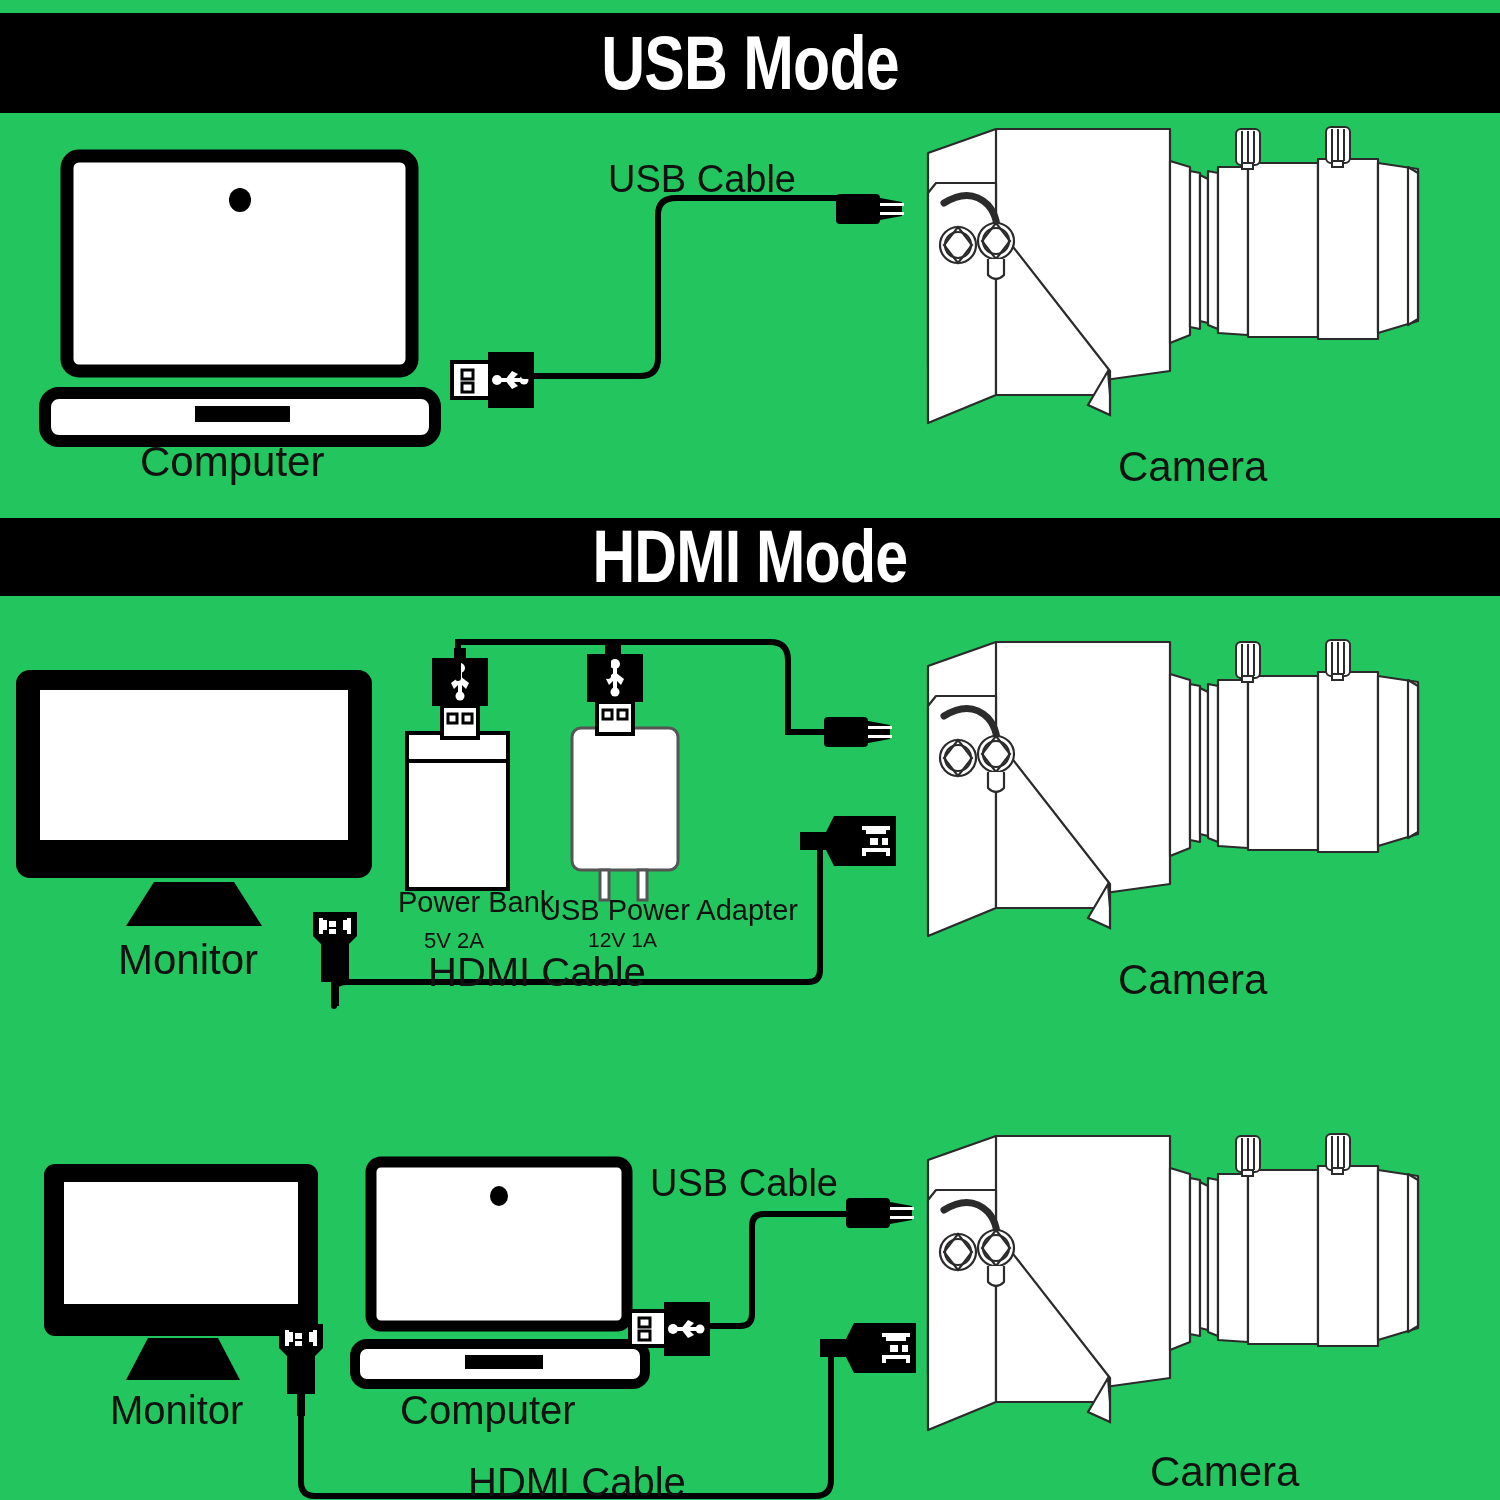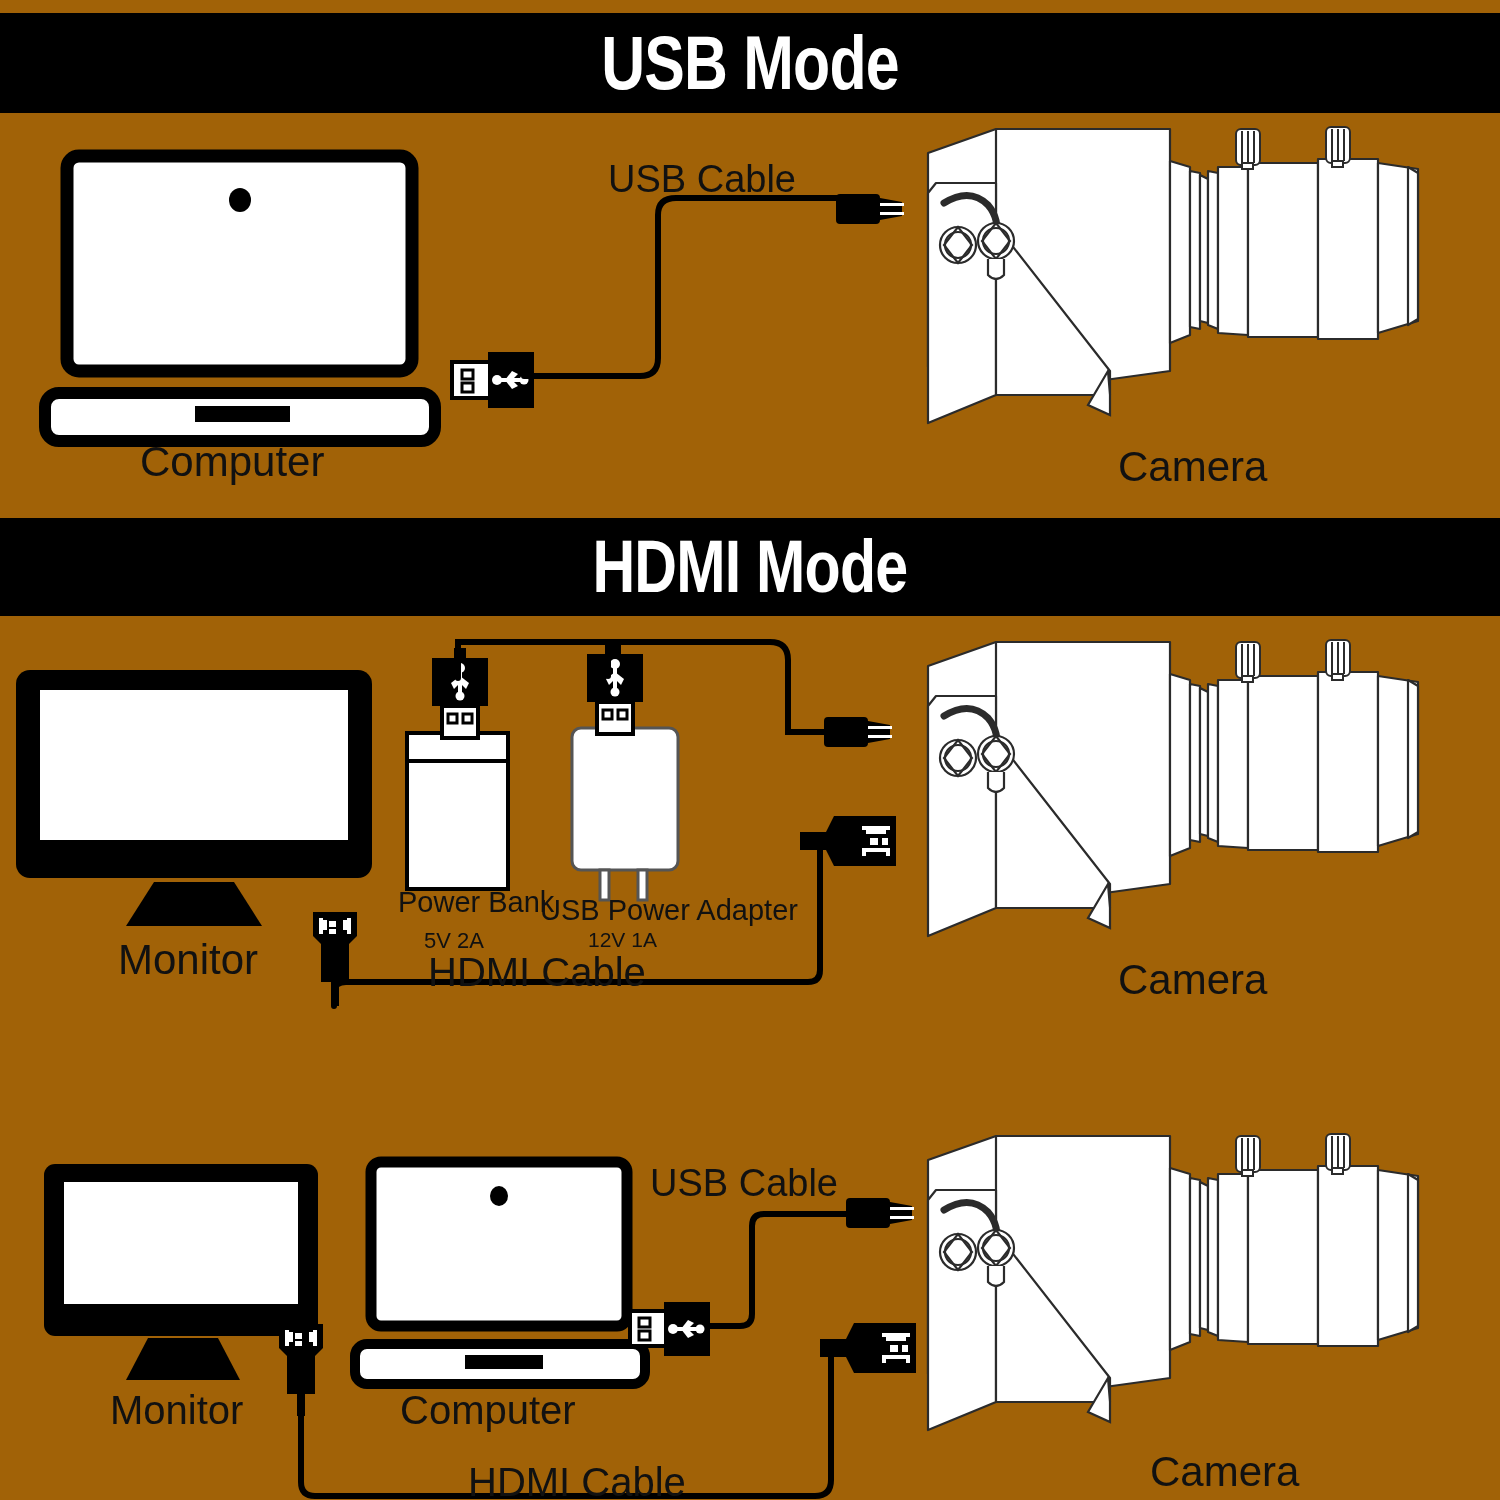--- a/index.html
+++ b/index.html
@@ -1,17 +1,17 @@
 <!DOCTYPE html>
 <html><head>
 <meta charset="utf-8">
 <style>
   html,body{margin:0;padding:0;background:#fff;}
   body{width:1500px;height:1500px;font-family:"Liberation Sans",sans-serif;overflow:hidden;}
-  .page{position:relative;width:1500px;height:1500px;background:#a16207;}
+  .page{position:relative;width:1500px;height:1500px;background:#22c55e;}
   .bar{position:absolute;left:0;width:1500px;background:#000;display:flex;align-items:center;justify-content:center;}
   .bar-title{color:#fff;font-family:"Liberation Sans",sans-serif;font-weight:bold;letter-spacing:-1px;
              transform:scaleX(0.80);transform-origin:center center;white-space:nowrap;line-height:1;}
   .panel{position:absolute;left:0;width:1500px;}
   .lbl{position:absolute;font-family:"Liberation Sans",sans-serif;color:#111;white-space:nowrap;}
   svg{display:block;overflow:visible;}
   .pos{position:absolute;}
 </style>
 </head>
 <body>
@@ -98,21 +98,21 @@
           <rect x="408" y="4" width="24" height="36" rx="5"></rect>
           <path d="M414 6 L414 38 M420 6 L420 38 M426 6 L426 38"></path>
           <rect x="414" y="38" width="11" height="6"></rect>
         </g>
         <path d="M190 248 L170 282 L192 292 L192 272 Z" fill="#fff" stroke="#2b2b2b" stroke-width="2.2"></path>
       </svg>
     </div>
     <div class="lbl" style="left:1118px;top:330px;font-size:42px;">Camera</div>
   </div>
 
-  <div class="bar" style="top:518px;height:98px;">
+  <div class="bar" style="top:518px;height:78px;">
     <div class="bar-title" style="font-size:74px;">HDMI Mode</div>
   </div>
 
   <div class="panel" style="top:616px;height:414px;">
 
     <div class="pos" style="left:14px;top:52px;">
       <svg width="360" height="260" viewBox="0 0 360 260">
         <rect x="2" y="2" width="356" height="208" rx="14" fill="#000"></rect>
         <rect x="26" y="22" width="308" height="150" fill="#fff"></rect>
         <path d="M140 214 L220 214 L248 258 L112 258 Z" fill="#000"></path>

